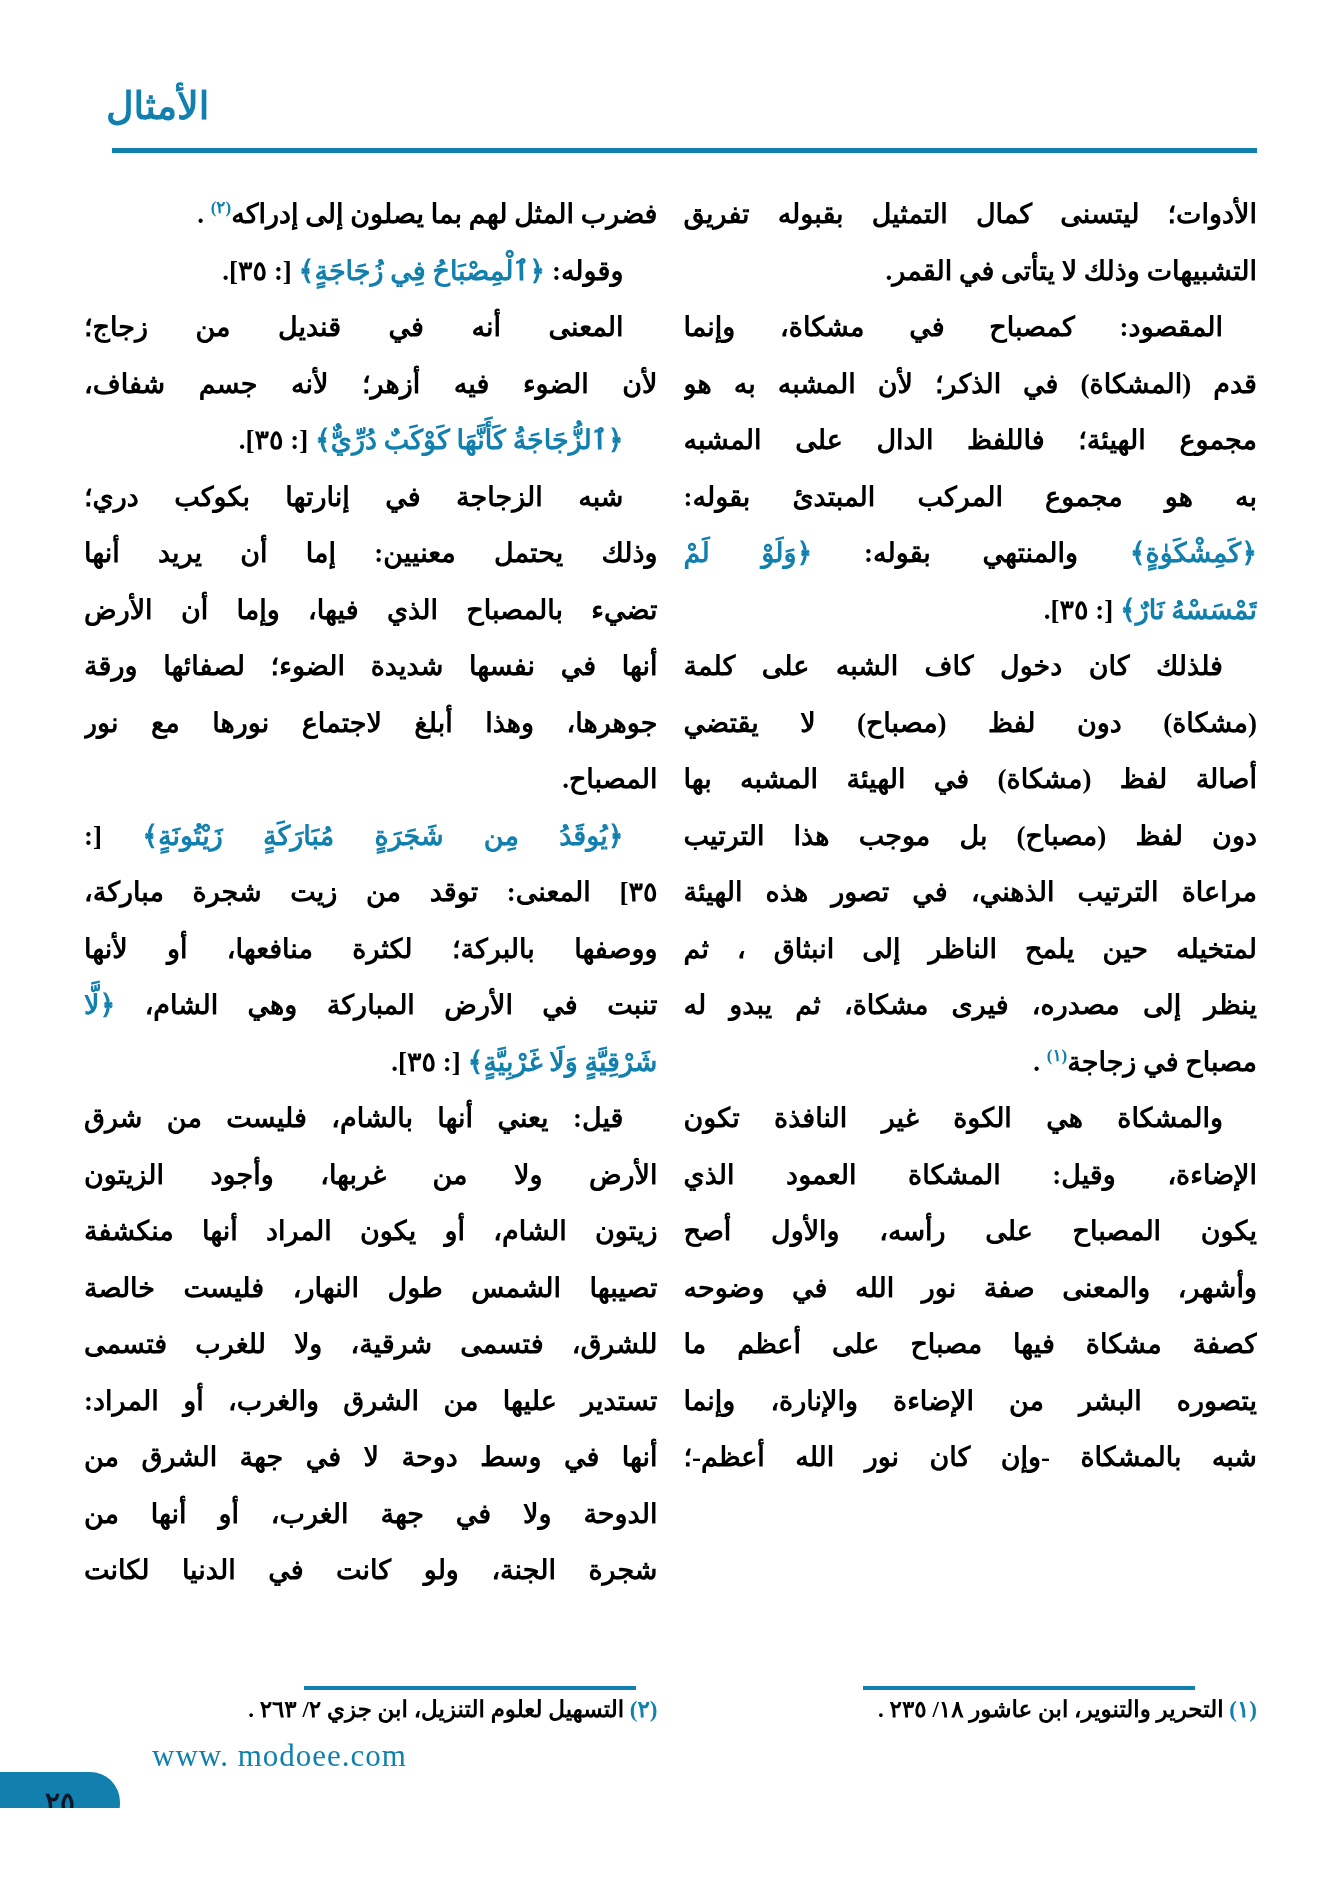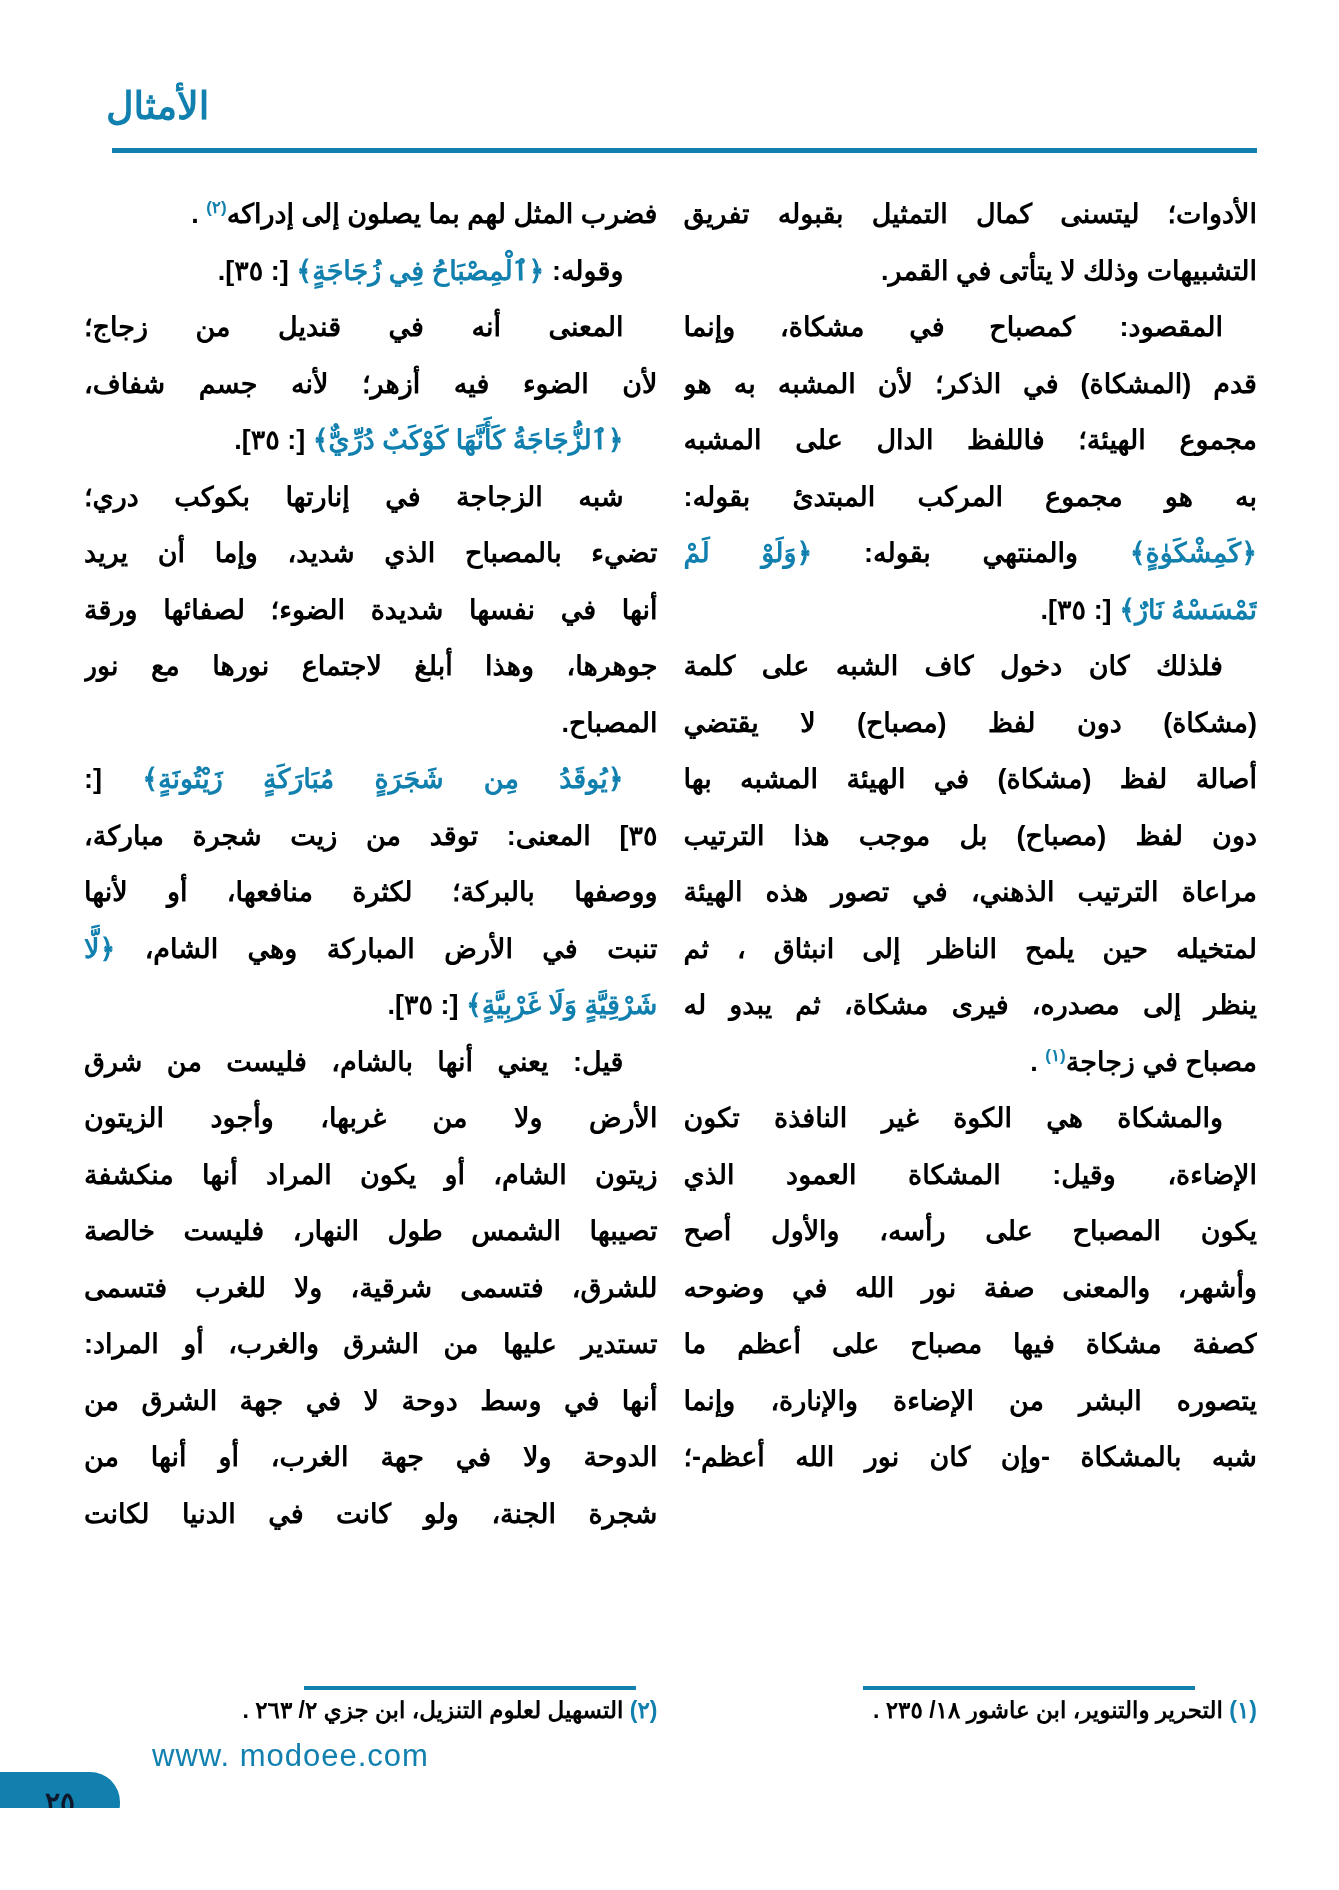--- a/index.html
+++ b/index.html
@@ -1,21 +1,21 @@
 <!DOCTYPE html>
 <html lang="ar" dir="rtl" style="--accent: #1180ae;"><head>
 <meta charset="utf-8">
 <style>
   :root { --accent:#1180ae; }
   html,body{margin:0;padding:0;background:#ffffff;}
   #page{
     position:relative;
     width:1339px;height:1808px;
     background:#ffffff;
-    font-family:Liberation Sans, sans-serif;
+    font-family:Liberation Serif, serif;
     direction:rtl;
     overflow:hidden;
   }
   
   .page-title{
     position:absolute;left:106px;top:84px;
     color:var(--accent);
     font-size:38px;font-weight:bold;
     direction:rtl;
   }
@@ -108,21 +108,22 @@
         <div class="line j"><span class="body">يتصوره البشر من الإضاءة والإنارة، وإنما</span></div>
         <div class="line j"><span class="body">شبه بالمشكاة -وإن كان نور الله أعظم-؛</span></div>
       </div>
     <div class="col">
         <div class="line e"><span class="body">فضرب المثل لهم بما يصلون إلى إدراكه</span><span class="fnref">(٢)</span><span class="body"> .</span></div>
         <div class="line e i"><span class="body">وقوله: </span><span class="quran">﴿ٱلْمِصْبَاحُ فِي زُجَاجَةٍ﴾</span><span class="body"> [: ٣٥].</span></div>
         <div class="line j i"><span class="body">المعنى أنه في قنديل من زجاج؛</span></div>
         <div class="line j"><span class="body">لأن الضوء فيه أزهر؛ لأنه جسم شفاف،</span></div>
         <div class="line e i"><span class="quran">﴿ٱلزُّجَاجَةُ كَأَنَّهَا كَوْكَبٌ دُرِّيٌّ﴾</span><span class="body"> [: ٣٥].</span></div>
         <div class="line j i"><span class="body">شبه الزجاجة في إنارتها بكوكب دري؛</span></div>
-        <div class="line j"><span class="body">تضيء بالمصباح الذي شديد، وإما أن يريد</span></div>
+        <div class="line j"><span class="body">وذلك يحتمل معنيين: إما أن يريد أنها</span></div>
+        <div class="line j"><span class="body">تضيء بالمصباح الذي فيها، وإما أن الأرض</span></div>
         <div class="line j"><span class="body">أنها في نفسها شديدة الضوء؛ لصفائها ورقة</span></div>
         <div class="line j"><span class="body">جوهرها، وهذا أبلغ لاجتماع نورها مع نور</span></div>
         <div class="line e"><span class="body">المصباح.</span></div>
         <div class="line j i"><span class="quran">﴿يُوقَدُ مِن شَجَرَةٍ مُبَارَكَةٍ زَيْتُونَةٍ﴾</span><span class="body"> [:</span></div>
         <div class="line j"><span class="body">٣٥] المعنى: توقد من زيت شجرة مباركة،</span></div>
         <div class="line j"><span class="body">ووصفها بالبركة؛ لكثرة منافعها، أو لأنها</span></div>
         <div class="line j"><span class="body">تنبت في الأرض المباركة وهي الشام، </span><span class="quran">﴿لَّا</span></div>
         <div class="line e"><span class="quran">شَرْقِيَّةٍ وَلَا غَرْبِيَّةٍ﴾</span><span class="body"> [: ٣٥].</span></div>
         <div class="line j i"><span class="body">قيل: يعني أنها بالشام، فليست من شرق</span></div>
         <div class="line j"><span class="body">الأرض ولا من غربها، وأجود الزيتون</span></div>

